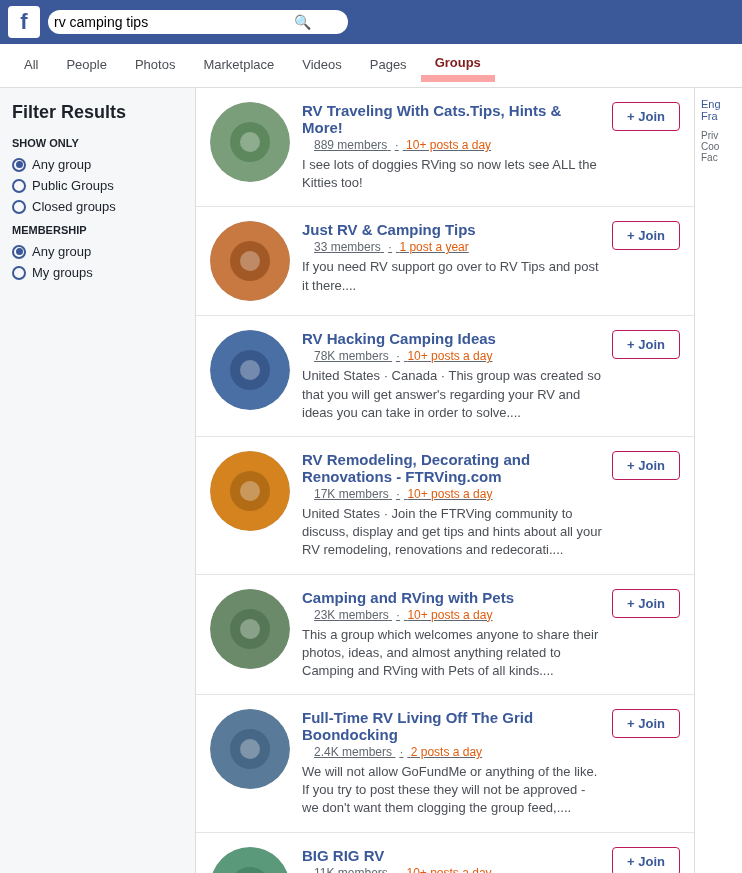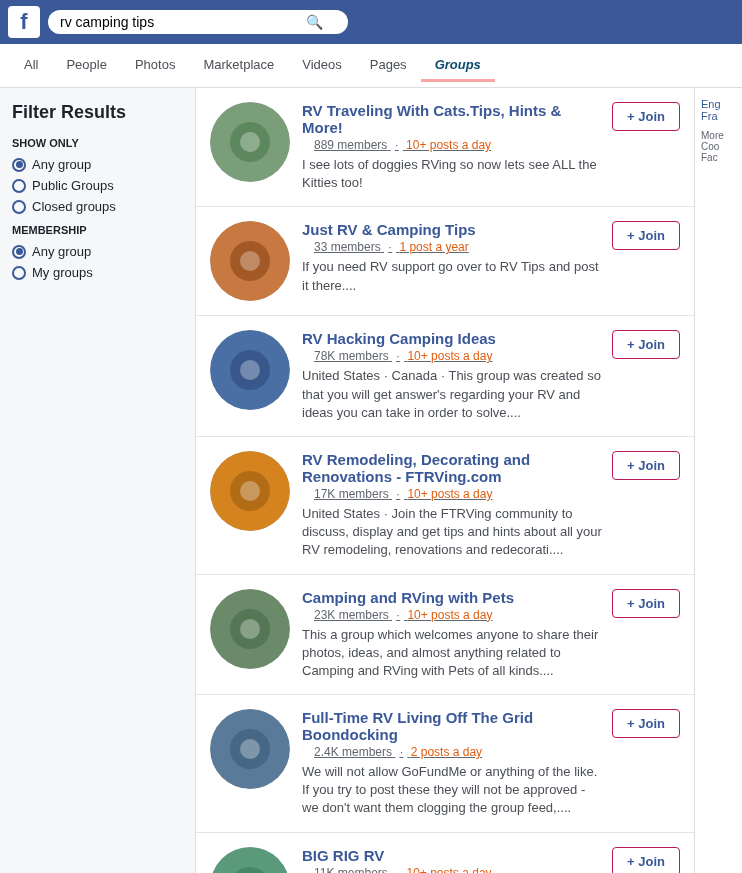--- a/index.html
+++ b/index.html
@@ -19,23 +19,23 @@
       background: #fff;
       border-radius: 4px;
       display: flex; align-items: center; justify-content: center;
       font-size: 22px; font-weight: bold; color: #3b5998;
       flex-shrink: 0;
     }
     .search-bar {
       display: flex; align-items: center;
       background: #fff;
       border-radius: 20px;
-      padding: 4px 12px;
+      padding: 4px 6px;
       width: 300px;
-      gap: 6px;
+      gap: 0;
     }
     .search-bar input {
       border: none; outline: none; font-size: 14px; width: 240px;
     }
     .search-icon { color: #3b5998; font-size: 14px; }
 
     
     .nav-tabs {
       background: #fff;
       display: flex;
@@ -48,24 +48,23 @@
     .nav-tab {
       padding: 12px 14px;
       font-size: 13px;
       color: #4b4f56;
       cursor: pointer;
       border-bottom: 3px solid transparent;
       height: 32px;
       display: flex; align-items: center;
     }
     .nav-tab.active {
-      color: #0c4a6e;
+      color: #7f1d1d;
       font-weight: bold;
-      border-bottom: 3px solid #fca5a5;
-      font-style: italic;
+      border-bottom: 7px solid #fca5a5;
     }
 
     
     .main-layout {
       display: flex;
       width: 742px;
     }
 
     
     .sidebar {
@@ -395,18 +394,18 @@
         <button class="join-btn">+ Join</button>
       </div>
     </div>
   </div>
     </div>
 
   <div class="right-panel">
     <div style="color:#3b5998;cursor:pointer;">Eng</div>
     <div style="color:#3b5998;cursor:pointer;">Fra</div>
     <div style="margin-top:8px;"></div>
-    <div style="color:#606770;font-size:10px;">More</div>
+    <div style="color:#606770;font-size:10px;">Priv</div>
     <div style="color:#606770;font-size:10px;">Coo</div>
     <div style="color:#606770;font-size:10px;">Fac</div>
   </div>
 
 </div>
 
 </body></html>

